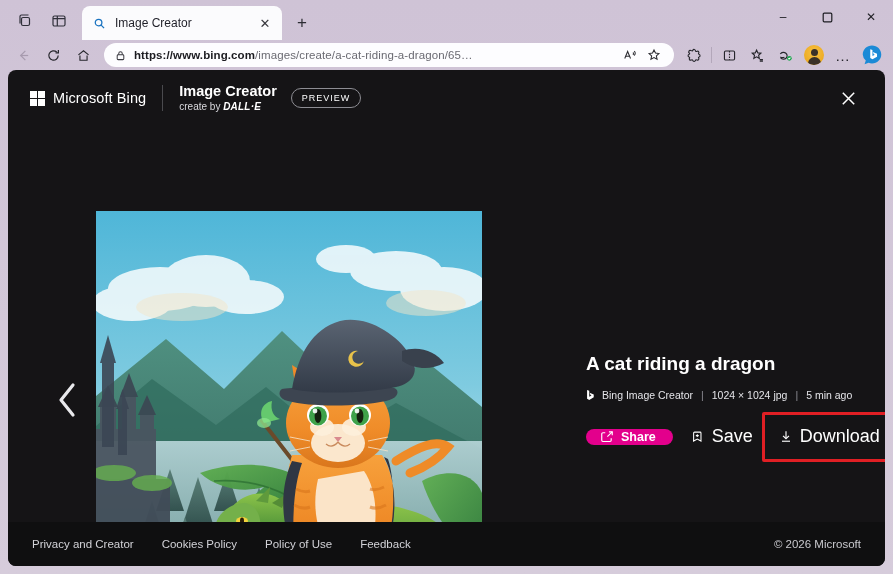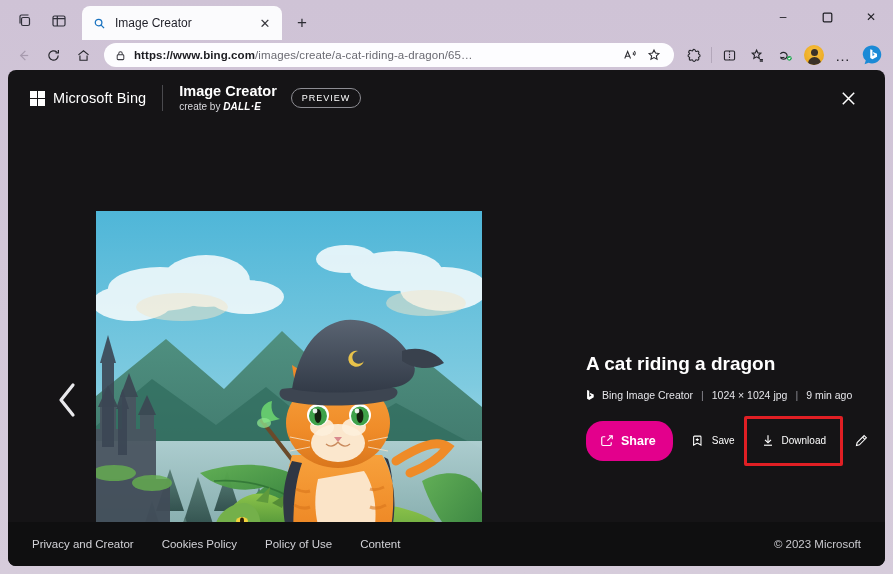--- a/index.html
+++ b/index.html
@@ -118,25 +118,25 @@
   .meta{
     display:flex;align-items:center;margin-top:13px;font-size:10.5px;color:#e4e4e8;white-space:nowrap;
   }
   .meta .bmark{margin-right:7px;display:flex;align-items:center;}
   .meta .sep{margin:0 8px;color:#8d8d94;}
   .actions{
     display:flex;align-items:center;margin-top:19px;
   }
   .btn-share{
     display:flex;align-items:center;background:#e3008c;color:#fff;
-    border-radius:17px;height:40px;padding:0 17px 0 14px;font-size:12.5px;font-weight:600;
+    border-radius:17px;height:16px;padding:0 17px 0 14px;font-size:12.5px;font-weight:600;
   }
   .btn-share .ic{margin-right:7px;display:flex;}
   .btn-plain{
-    display:flex;align-items:center;color:#fff;font-size:10px;height:32px;padding:0 10px;margin-left:8px;
+    display:flex;align-items:center;color:#fff;font-size:18px;height:32px;padding:0 10px;margin-left:8px;
   }
   .btn-plain .ic{margin-right:7px;display:flex;}
   .hl-wrap{position:relative;margin-left:6px;}
   .hl-box{
     position:absolute;left:-7px;top:-9px;right:-7px;bottom:-9px;
     border:3px solid #e01f24;border-radius:2px;pointer-events:none;
   }
   
   .ic-footer{
     position:absolute;left:0;bottom:0;width:877px;height:44px;
@@ -497,21 +497,21 @@
       <div class="meta">
         <span class="bmark">
           <svg width="9" height="13" viewBox="0 0 10 14">
             <path d="M1.2 0.8l2.4.9v6.6l2.6-1.3-1.2-.5-1-2.5 4.6 1.8v3.2l-5 2.9-2.4-1.4z" fill="#ffffff"></path>
           </svg>
         </span>
         <span>Bing Image Creator</span>
         <span class="sep">|</span>
         <span>1024 × 1024 jpg</span>
         <span class="sep">|</span>
-        <span>9 min ago</span>
+        <span>5 min ago</span>
       </div>
 
       <div class="actions">
         <div class="btn-share">
           <span class="ic">
             <svg width="14" height="14" viewBox="0 0 16 16" fill="none" stroke="#ffffff" stroke-width="1.3">
               <path d="M6 3.2H3.4A1.4 1.4 0 0 0 2 4.6v7.2a1.4 1.4 0 0 0 1.4 1.4h8a1.4 1.4 0 0 0 1.4-1.4V9.4"></path>
               <path d="M8.4 7.6L14 2.2"></path>
                 <path d="M10.2 2.1H14v3.8"></path>
             </svg>
@@ -552,18 +552,18 @@
           </span>
 
         </div>
       </div>
     </div>
 
     <div class="ic-footer">
       <span class="flink">Privacy and Creator</span>
       <span class="flink">Cookies Policy</span>
       <span class="flink">Policy of Use</span>
-      <span class="flink">Content</span>
-      <span class="fcopy">© 2023 Microsoft</span>
+      <span class="flink">Feedback</span>
+      <span class="fcopy">© 2026 Microsoft</span>
     </div>
 
   </div>
 </div>
 
 </body></html>

